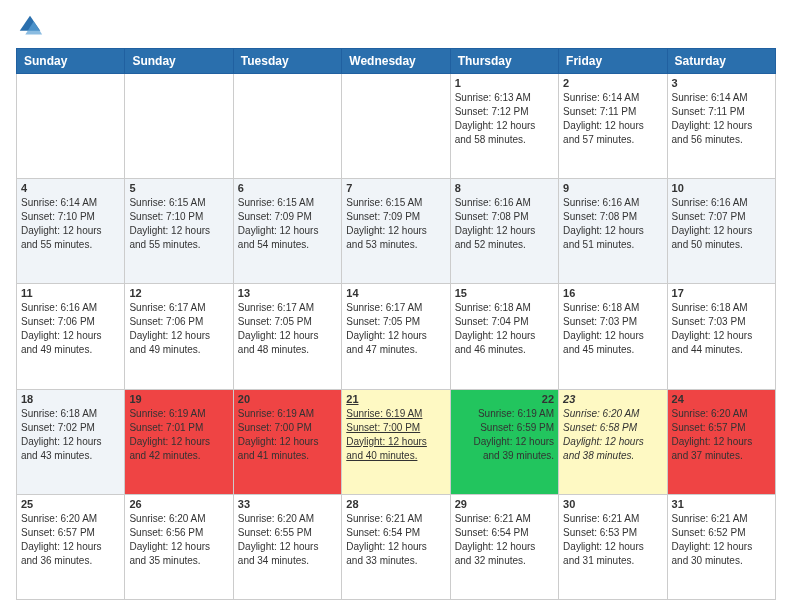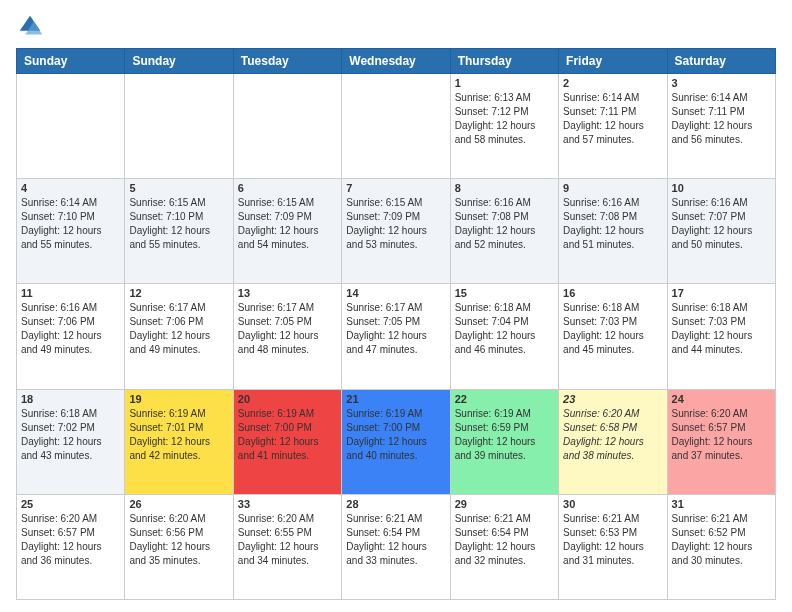--- a/index.html
+++ b/index.html
@@ -204,41 +204,41 @@
           <td>
             <span class="day-number">17</span>
             <div class="day-info">Sunrise: 6:18 AM<br>Sunset: 7:03 PM<br>Daylight: 12 hours and 44 minutes.</div>
           </td>
         </tr>
         <tr>
           <td style="background: rgb(240, 244, 248);">
             <span class="day-number">18</span>
             <div class="day-info">Sunrise: 6:18 AM<br>Sunset: 7:02 PM<br>Daylight: 12 hours and 43 minutes.</div>
           </td>
-          <td style="background: #fde047;">
+          <td style="background: #ef4444;">
             <span class="day-number">19</span>
             <div class="day-info">Sunrise: 6:19 AM<br>Sunset: 7:01 PM<br>Daylight: 12 hours and 42 minutes.</div>
           </td>
           <td style="background: #ef4444; margin-left: 39px;">
             <span class="day-number">20</span>
             <div class="day-info">Sunrise: 6:19 AM<br>Sunset: 7:00 PM<br>Daylight: 12 hours and 41 minutes.</div>
           </td>
-          <td style="background: #3b82f6;">
+          <td style="background: #fef9c3; text-decoration: underline;">
             <span class="day-number">21</span>
             <div class="day-info">Sunrise: 6:19 AM<br>Sunset: 7:00 PM<br>Daylight: 12 hours and 40 minutes.</div>
           </td>
-          <td style="background: #86efac;">
+          <td style="background: #22c55e; text-align: right;">
             <span class="day-number">22</span>
             <div class="day-info">Sunrise: 6:19 AM<br>Sunset: 6:59 PM<br>Daylight: 12 hours and 39 minutes.</div>
           </td>
           <td style="background: #fef9c3; font-style: italic;">
             <span class="day-number">23</span>
             <div class="day-info">Sunrise: 6:20 AM<br>Sunset: 6:58 PM<br>Daylight: 12 hours and 38 minutes.</div>
           </td>
-          <td style="background: #fca5a5;">
+          <td style="background: #ef4444;">
             <span class="day-number">24</span>
             <div class="day-info">Sunrise: 6:20 AM<br>Sunset: 6:57 PM<br>Daylight: 12 hours and 37 minutes.</div>
           </td>
         </tr>
         <tr>
           <td>
             <span class="day-number">25</span>
             <div class="day-info">Sunrise: 6:20 AM<br>Sunset: 6:57 PM<br>Daylight: 12 hours and 36 minutes.</div>
           </td>
           <td>

